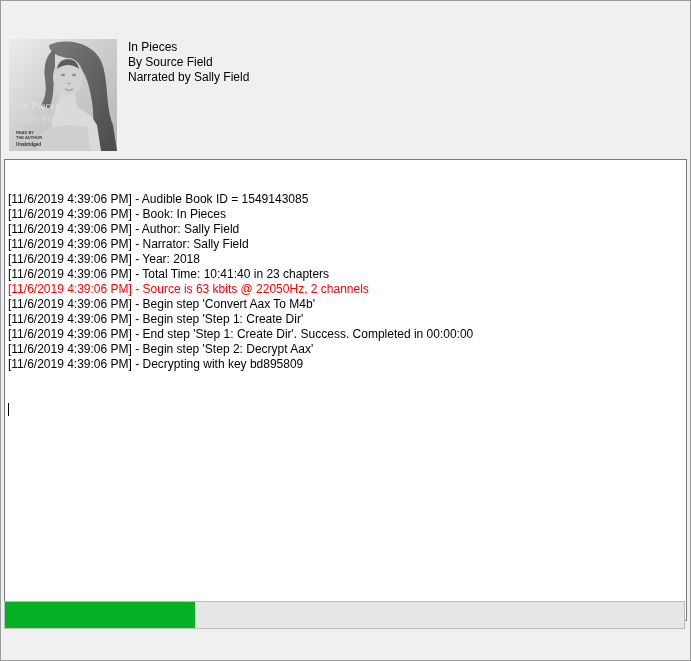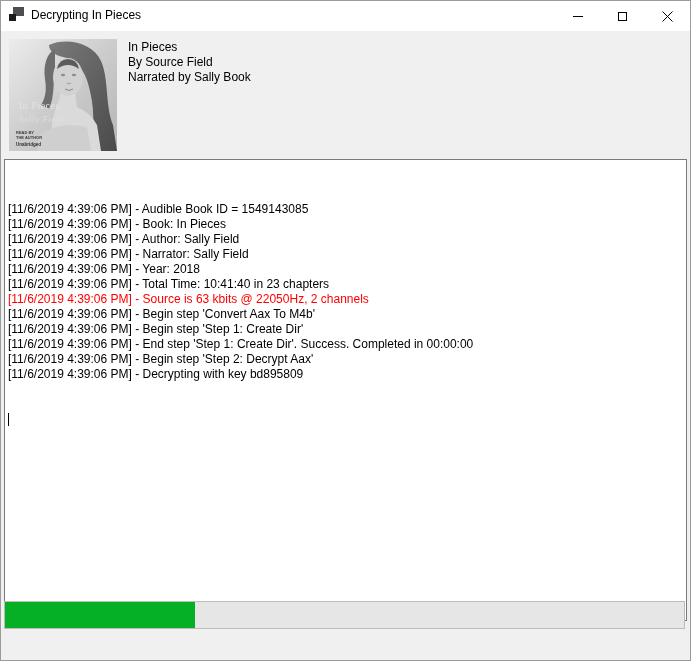--- a/index.html
+++ b/index.html
@@ -40,59 +40,38 @@
   .book-info {
     position:absolute; left:127px; top:39px;
     font-size:12px; line-height:15px; color:#000000; white-space:nowrap;
   }
 
   
   .logbox {
     position:absolute; left:3px; top:158px; width:683px; height:462px;
     background:#ffffff; border:1px solid #7a7a7a;
     font-size:12px; line-height:15px; color:#000000;
-    padding:12px 3px; overflow:hidden; white-space:pre; cursor:text;
+    padding:2px 3px; overflow:hidden; white-space:pre; cursor:text;
   }
   .log-line { height:15px; white-space:pre; }
   .caret-line { height:15px; position:relative; }
   .caret { position:absolute; left:0px; top:1px; width:1px; height:13px; background:#000000; }
 
   
   .progress {
     position:absolute; left:3px; top:600px; width:681px; height:28px;
     background:#e6e6e6; border:1px solid #bcbcbc;
   }
   .progress-fill { height:100%; width:0%; background:#06B025; }
 </style>
 </head>
 <body>
 
 <div class="window">
 
-  <div class="titlebar">
-    <div class="app-icon">
-      <div class="sq1"></div>
-      <div class="sq2"></div>
-    </div>
-    <div class="title-text">Decrypting In Pieces</div>
-    <div class="caption-buttons">
-      <button class="cap-btn">
-        <span class="glyph-min"></span>
-      </button>
-      <button class="cap-btn">
-        <span class="glyph-max"></span>
-      </button>
-      <button class="cap-btn">
-        <svg class="glyph-close" width="11" height="11" viewBox="0 0 11 11">
-          <line x1="0.5" y1="0.5" x2="10.5" y2="10.5" stroke="#000" stroke-width="1"></line>
-          <line x1="10.5" y1="0.5" x2="0.5" y2="10.5" stroke="#000" stroke-width="1"></line>
-        </svg>
-      </button>
-    </div>
-  </div>
 
   <div class="cover">
     <svg width="108" height="112" viewBox="0 0 108 112">
       <defs>
         <linearGradient id="bgGrad" x1="0" y1="0" x2="1" y2="1">
           <stop offset="0" stop-color="#ececec"></stop>
           <stop offset="0.5" stop-color="#cccccc"></stop>
           <stop offset="1" stop-color="#b5b5b5"></stop>
         </linearGradient>
         <linearGradient id="hairGrad" x1="0" y1="0" x2="1" y2="1">
@@ -120,21 +99,21 @@
       <text x="10" y="83" font-family="Liberation Serif, DejaVu Serif, serif" font-size="9" fill="#dedede" letter-spacing="0.5">Sally Field</text>
       <text x="7" y="95" font-family="Liberation Sans, sans-serif" font-size="4" font-weight="bold" fill="#3a3a3a">READ BY</text>
       <text x="7" y="100" font-family="Liberation Sans, sans-serif" font-size="4" font-weight="bold" fill="#3a3a3a">THE AUTHOR</text>
       <text x="7" y="107" font-family="Liberation Sans, sans-serif" font-size="4.5" font-weight="bold" fill="#2e2e2e">Unabridged</text>
     </svg>
   </div>
 
   <div class="book-info">
     <div>In Pieces</div>
     <div>By Source Field</div>
-    <div>Narrated by Sally Book</div>
+    <div>Narrated by Sally Field</div>
   </div>
 
   <div class="logbox">
     <div><div class="log-line">[11/6/2019 4:39:06 PM] - Audible Book ID = 1549143085</div><div class="log-line">[11/6/2019 4:39:06 PM] - Book: In Pieces</div><div class="log-line">[11/6/2019 4:39:06 PM] - Author: Sally Field</div><div class="log-line">[11/6/2019 4:39:06 PM] - Narrator: Sally Field</div><div class="log-line">[11/6/2019 4:39:06 PM] - Year: 2018</div><div class="log-line">[11/6/2019 4:39:06 PM] - Total Time: 10:41:40 in 23 chapters</div><div class="log-line" style="color: rgb(255, 0, 0);">[11/6/2019 4:39:06 PM] - Source is 63 kbits @ 22050Hz, 2 channels</div><div class="log-line">[11/6/2019 4:39:06 PM] - Begin step 'Convert Aax To M4b'</div><div class="log-line">[11/6/2019 4:39:06 PM] - Begin step 'Step 1: Create Dir'</div><div class="log-line">[11/6/2019 4:39:06 PM] - End step 'Step 1: Create Dir'. Success. Completed in 00:00:00</div><div class="log-line">[11/6/2019 4:39:06 PM] - Begin step 'Step 2: Decrypt Aax'</div><div class="log-line">[11/6/2019 4:39:06 PM] - Decrypting with key bd895809</div></div>
     <div class="caret-line">
       <span class="caret"></span>
     </div>
   </div>
 
   <div class="progress">

